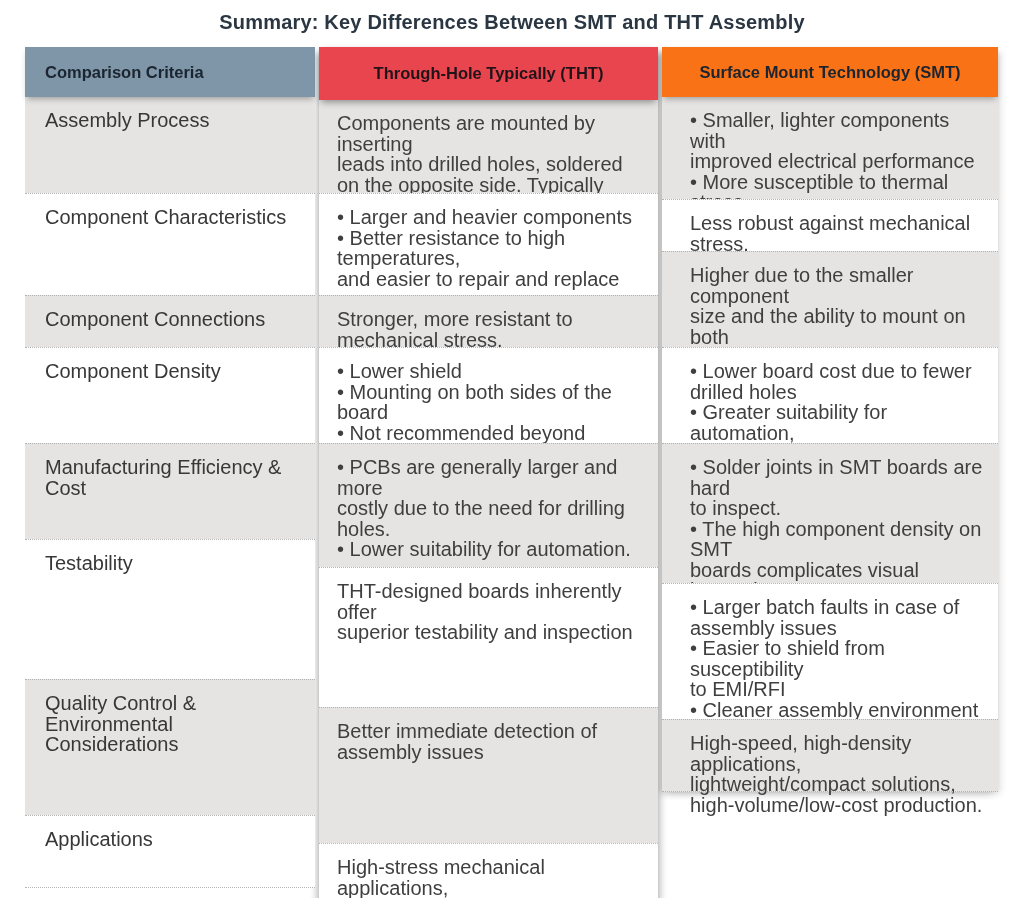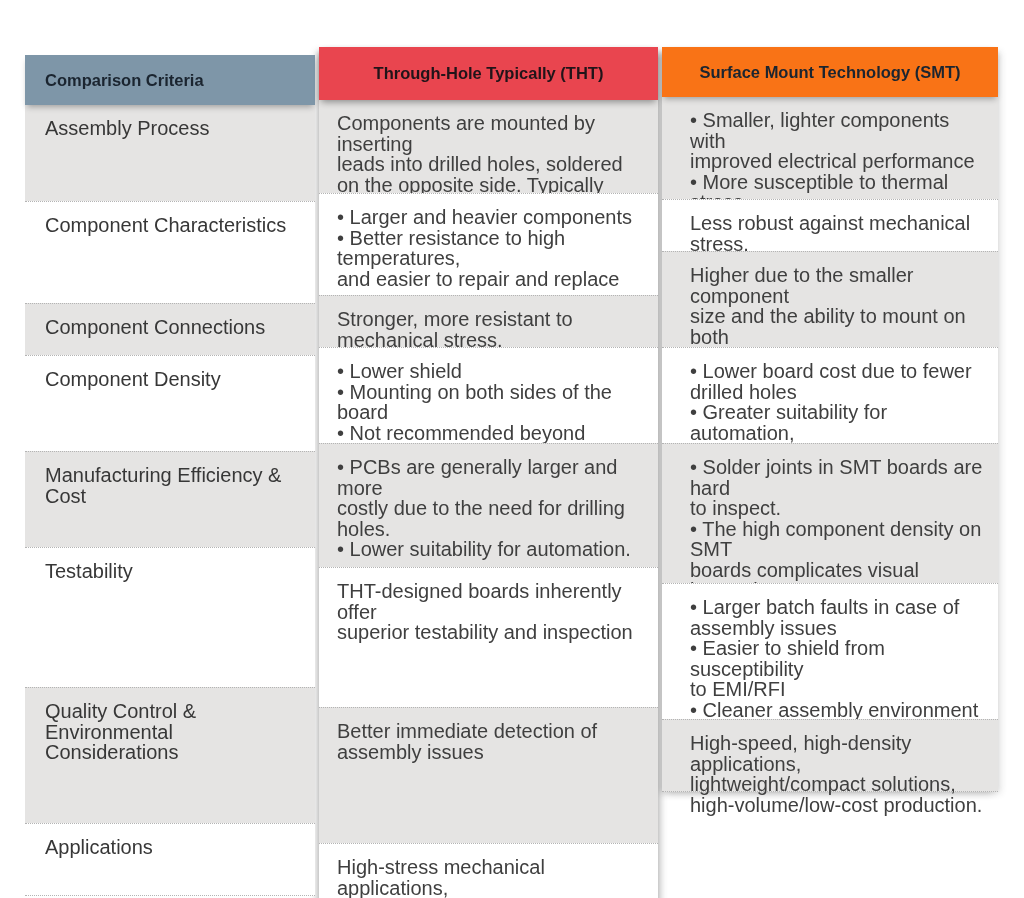--- a/index.html
+++ b/index.html
@@ -20,21 +20,21 @@
   }
 
   .cmp-table {
     position: absolute; left: 25px; top: 47px;
     width: 973px;
     display: flex;
     align-items: flex-start;
   }
 
   .col { display: flex; flex-direction: column; background: transparent; }
-  .col-criteria { width: 290px; margin-right: 4px; margin-top: 8px; }
+  .col-criteria { width: 290px; margin-right: 4px; }
   .col-tht {
     width: 339px; margin-right: 4px;
     box-shadow: -4px 3px 7px -2px rgba(50,50,50,.35), 4px 3px 7px -2px rgba(50,50,50,.35);
   }
   .col-smt {
     width: 336px;
     box-shadow: -4px 3px 7px -2px rgba(50,50,50,.28), 4px 3px 7px -2px rgba(50,50,50,.18);
   }
 
   .hdr {
@@ -77,20 +77,21 @@
   .col > .cell:nth-child(even) { background: #e5e4e3; }
 
   .col-criteria .cell { padding-left: 20px; color: #373737; }
   .col-smt .cell { padding-left: 28px; }
 </style>
 </head>
 <body>
 
 <div class="page">
 
+  <div class="page-title">Summary: Key Differences Between SMT and THT Assembly</div>
 
   <div class="cmp-table">
 
     <div class="col col-criteria">
       <div class="hdr hdr-criteria">Comparison Criteria</div>
       <div class="cell" style="height:96px">Assembly Process</div>
       <div class="cell" style="height:102px">Component Characteristics</div>
       <div class="cell" style="height:52px">Component Connections</div>
       <div class="cell" style="height:96px">Component Density</div>
       <div class="cell" style="height:96px">Manufacturing Efficiency &amp; Cost</div>

